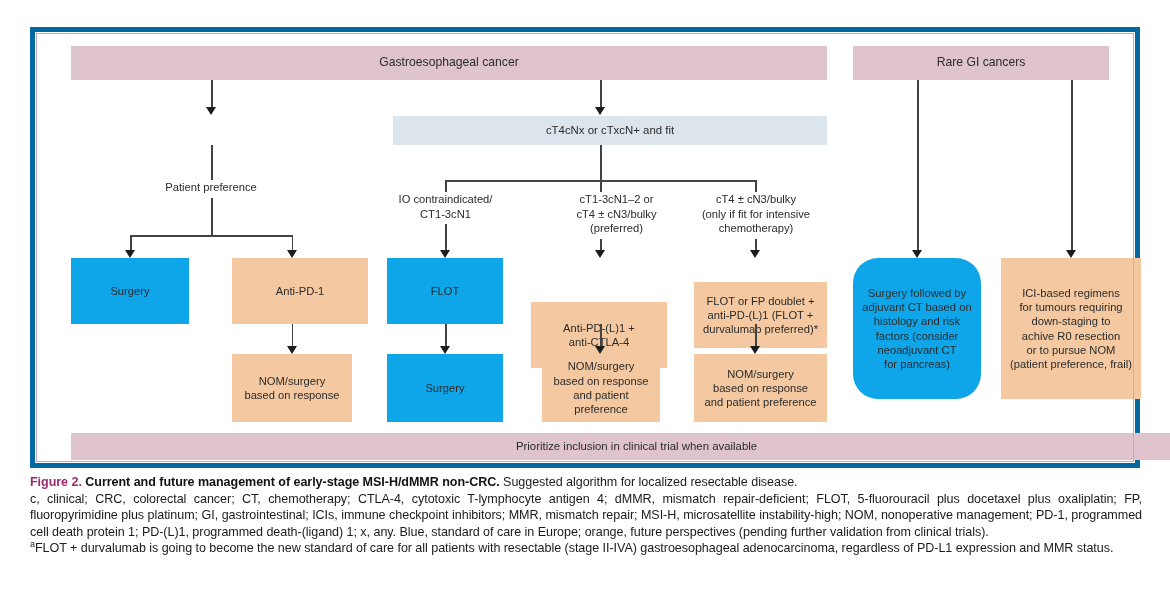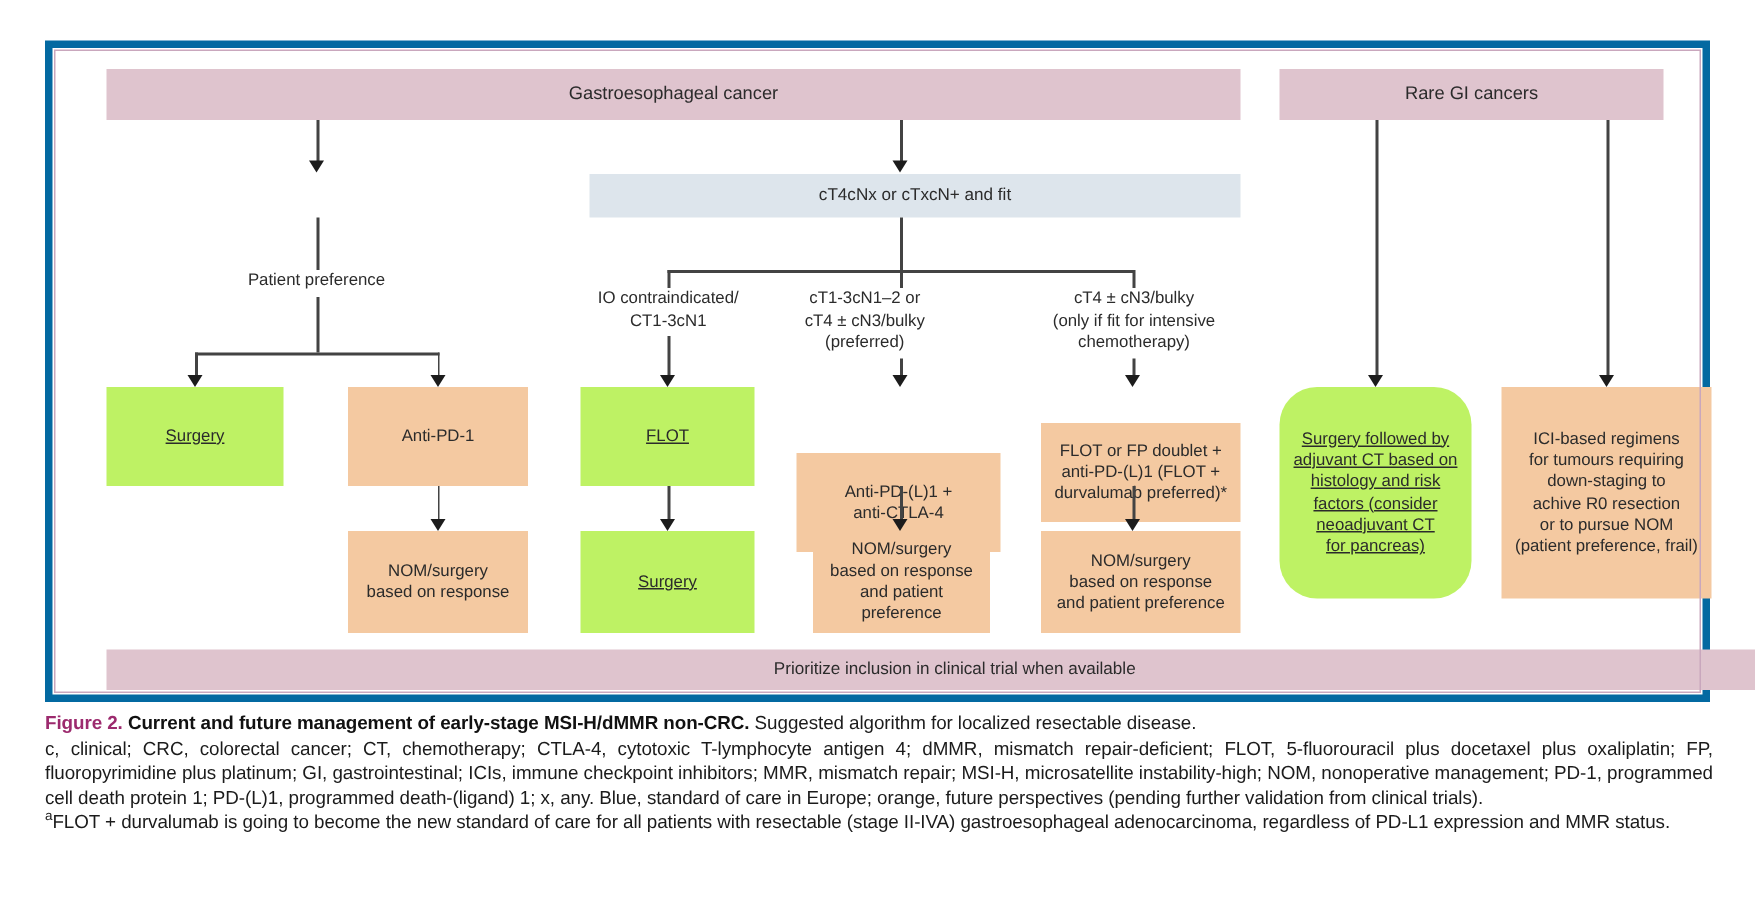--- a/index.html
+++ b/index.html
@@ -54,21 +54,21 @@
   }
   .node.header {
     background: #dfc4ce;
     font-size: 12.2px;
     color: #2b2b2b;
   }
   .node.stage {
     background: #dde5ec;
     font-size: 11.4px;
   }
-  .node.blue  { background: #bef264; text-decoration: underline; }
+  .node.blue  { background: #0ea5e9; }
   .node.orange{ background: #f4c9a1; }
   .node.banner{
     background: #dfc4ce;
     font-size: 11.4px;
   }
 
   
   .label {
     position: absolute;
     text-align: center;
@@ -145,21 +145,21 @@
 
     <div class="vline" style="left:565px; top:113px; height:35px;"></div>
     <div class="hline" style="left:410px; top:148px; width:311px;"></div>
     <div class="vline" style="left:410px; top:148px; height:12px;"></div>
     <div class="vline" style="left:565px; top:148px; height:12px;"></div>
     <div class="vline" style="left:720px; top:148px; height:12px;"></div>
 
     <div class="label" style="left:333px; top:160px; width:155px;">IO contraindicated/
 CT1-3cN1</div>
 
-    <div class="label" style="left:464px; top:160px; width:155px;">cT1-3cN1–2 or
+    <div class="label" style="left:504px; top:160px; width:155px;">cT1-3cN1–2 or
 cT4 ± cN3/bulky
 (preferred)</div>
 
     <div class="label" style="left:640px; top:160px; width:162px;">cT4 ± cN3/bulky
 (only if fit for intensive
 chemotherapy)</div>
 
     <div class="vline" style="left:410px; top:192px; height:28px;"></div>
     <div class="arrowhead" style="left:405.3px; top:218px;"></div>
 
@@ -170,21 +170,21 @@
     <div class="arrowhead" style="left:715.3px; top:218px;"></div>
 
     <div class="vline" style="left:882px; top:48px; height:172px;"></div>
     <div class="arrowhead" style="left:877.3px; top:218px;"></div>
 
     <div class="vline" style="left:1036px; top:48px; height:172px;"></div>
     <div class="arrowhead" style="left:1031.3px; top:218px;"></div>
 
     <div class="node blue" style="left:36px; top:226px; width:118px; height:66px;">Surgery</div>
 
-    <div class="node orange" style="left:197px; top:226px; width:120px; height:66px;">Anti-PD-1</div>
+    <div class="node orange" style="left:197px; top:226px; width:136px; height:66px;">Anti-PD-1</div>
 
     <div class="node blue" style="left:352px; top:226px; width:116px; height:66px;">FLOT</div>
 
     <div class="node orange" style="left:496px; top:226px; width:136px; height:66px;margin-top:44px;">Anti-PD-(L)1 +
 anti-CTLA-4</div>
 
     <div class="node orange" style="left:659px; top:226px; width:133px; height:66px;margin-top:24px;">FLOT or FP doublet +
 anti-PD-(L)1 (FLOT +
 durvalumab preferred)*</div>
 

